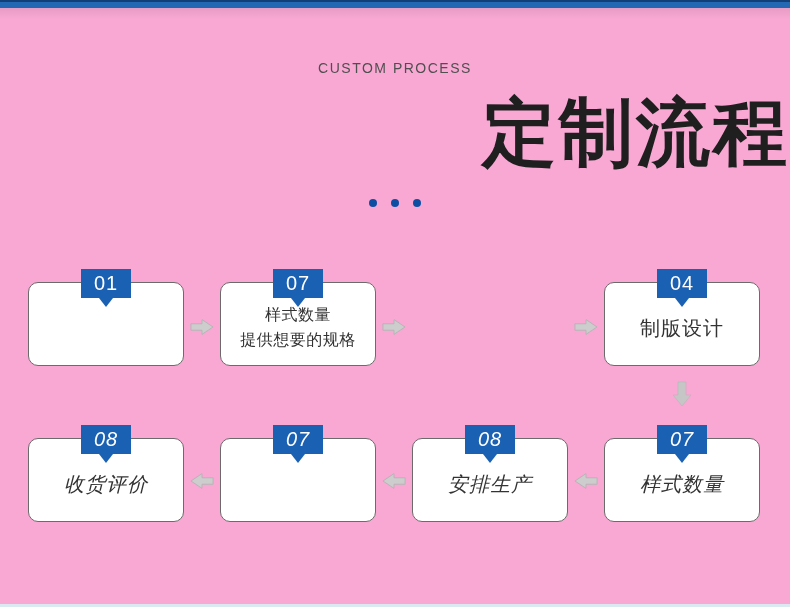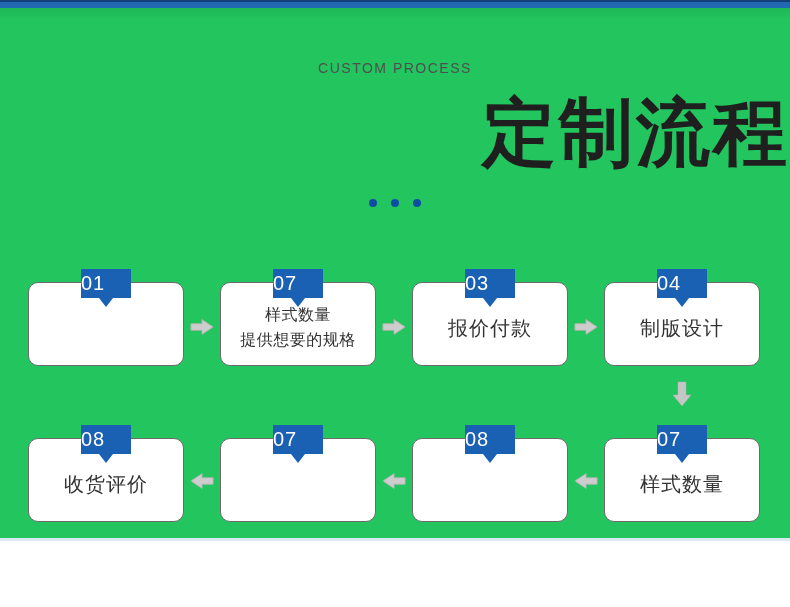--- a/index.html
+++ b/index.html
@@ -1,20 +1,20 @@
 <!DOCTYPE html>
 <html style="--accent-blue: #1a61b4; --dot-blue: #0d4ea3; --bar-blue: #2268b2; --bar-blue-dark: #123f75; --title-color: #1f1f1f; --eyebrow-color: #4f4f4f; --card-border: #6b6b6b; --card-text: #333333; --arrow-fill: #cdcdcd; --arrow-fill-down: #c6c6c6; --arrow-stroke: #b3b3b3; --bottom-line: #dbe9f3;"><head>
 <meta charset="utf-8">
 <style>
   html,body{margin:0;padding:0;background:#ffffff;}
   #stage{
     position:relative;
-    width:790px;height:541px;
+    width:790px;height:607px;
     margin:0 auto;
-    background:#22c55e;
+    background:#f9a8d4;
     overflow:hidden;
     font-family:"Liberation Sans","DejaVu Sans",sans-serif;
   }
   
   .top-bar{
     position:absolute;left:0;top:0;width:790px;height:8px;
     background:linear-gradient(to bottom,var(--bar-blue-dark) 0 30%,var(--bar-blue) 30% 100%);
   }
   .top-bar-shadow{
     position:absolute;left:0;top:8px;width:790px;height:12px;
@@ -48,33 +48,33 @@
     width:156px;height:84px;
     background:#ffffff;
     border:1.5px solid var(--card-border);
     border-radius:10px;
     box-sizing:border-box;
     display:flex;flex-direction:column;
     align-items:center;justify-content:center;
     padding-top:8px;
   }
   .r1{top:282px;}
-  .r2{top:438px;}
+  .r2{top:438px;font-style:italic;}
   .c1{left:28px;}
   .c2{left:220px;}
   .c3{left:412px;}
   .c4{left:604px;}
   .badge{
     position:absolute;
     left:50%;top:-14px;transform:translateX(-50%);
     width:50px;height:29px;
     background:var(--accent-blue);
     color:#ffffff;
     font-size:20px;font-weight:500;letter-spacing:1px;
-    display:flex;align-items:center;justify-content:flex-start;
+    display:flex;align-items:center;justify-content:center;
     z-index:2;
   }
   .badge-pointer{
     position:absolute;
     left:50%;top:29px;transform:translateX(-50%);
     width:0;height:0;
     border-left:7px solid transparent;
     border-right:7px solid transparent;
     border-top:9px solid var(--accent-blue);
   }
@@ -132,30 +132,20 @@
     <div class="badge">
       <span>07</span>
       <span class="badge-pointer"></span>
     </div>
     <div class="card-label">
       <span class="line">样式数量</span>
       <span class="line">提供想要的规格</span>
     </div>
   </div>
 
-  <div class="card r1 c3">
-    <div class="badge">
-      <span>03</span>
-      <span class="badge-pointer"></span>
-    </div>
-    <div class="card-label">
-      <span class="line">报价付款</span>
-      <span class="line"></span>
-    </div>
-  </div>
 
   <div class="card r1 c4">
     <div class="badge">
       <span>04</span>
       <span class="badge-pointer"></span>
     </div>
     <div class="card-label">
       <span class="line">制版设计</span>
       <span class="line"></span>
     </div>
@@ -199,20 +189,24 @@
       <span>07</span>
       <span class="badge-pointer"></span>
     </div>
   </div>
 
   <div class="card r2 c3">
     <div class="badge">
       <span>08</span>
       <span class="badge-pointer"></span>
     </div>
+    <div class="card-label">
+      <span class="line">安排生产</span>
+      <span class="line"></span>
+    </div>
   </div>
 
   <div class="card r2 c4">
     <div class="badge">
       <span>07</span>
       <span class="badge-pointer"></span>
     </div>
     <div class="card-label">
       <span class="line">样式数量</span>
       <span class="line"></span>

